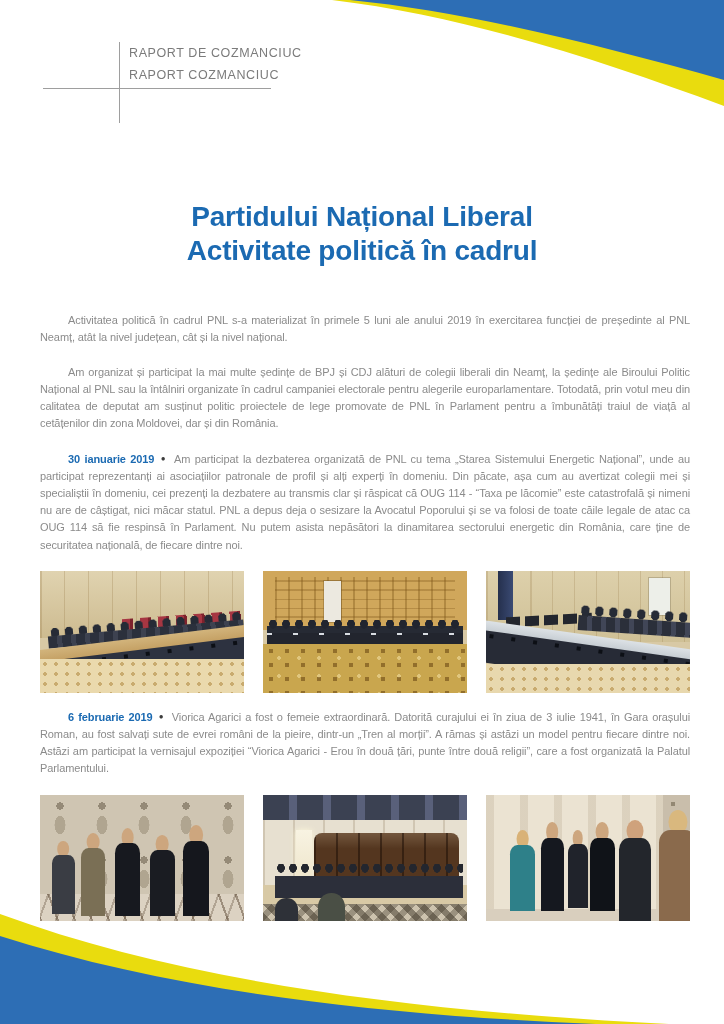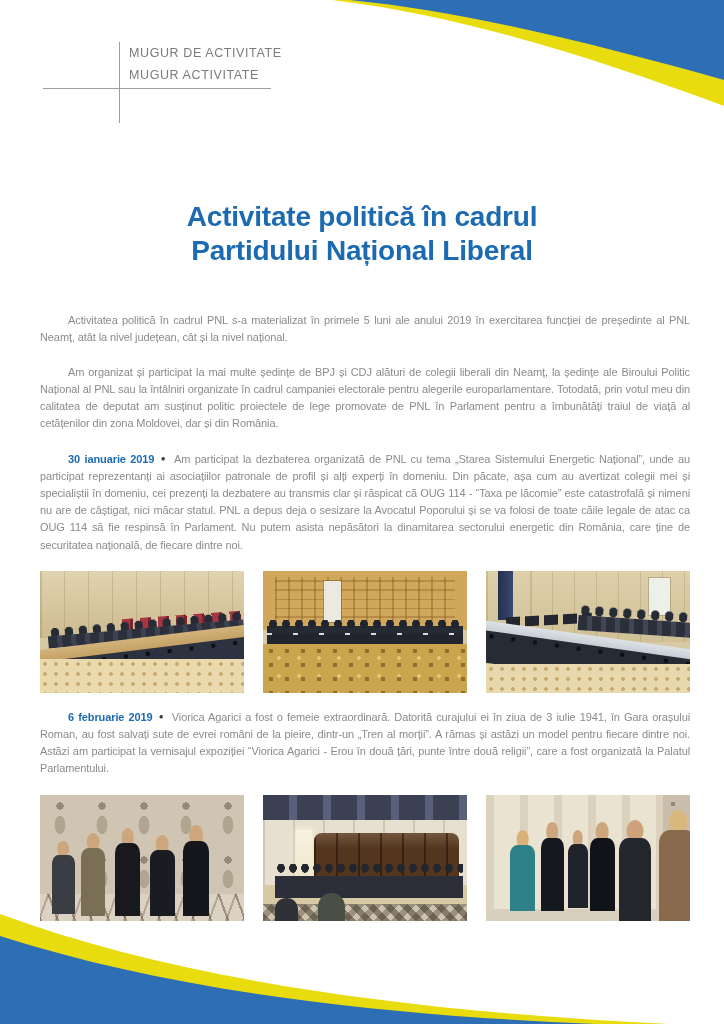--- a/index.html
+++ b/index.html
@@ -135,27 +135,27 @@
     <path d="M332,0 L724,0 L724,106 C600,60 465,16 332,0 Z" fill="#e9dc0e"></path>
     <path d="M350,0 L724,0 L724,80 C602,46 470,12 350,0 Z" fill="#2d6eb5"></path>
     <path d="M0,914 C190,984 430,1014 712,1026 L724,1026 L724,1024 L0,1024 Z" fill="#e9dc0e"></path>
     <path d="M0,936 C200,1000 440,1021 688,1027 L0,1027 Z" fill="#2d6eb5"></path>
   </svg>
 
   <div class="xline-v"></div>
   <div class="xline-h"></div>
 
   <div class="hdr">
-    <div>MUGUR DE ACTIVITATE</div>
-    <div>MUGUR ACTIVITATE</div>
+    <div>RAPORT DE COZMANCIUC</div>
+    <div>RAPORT COZMANCIUC</div>
   </div>
 
   <h1 class="title">
+    <span>Partidului Național Liberal</span>
     <span>Activitate politică în cadrul</span>
-    <span>Partidului Național Liberal</span>
   </h1>
 
   <div class="body">
 
     <p><span>Activitatea politică în cadrul PNL s-a materializat în primele 5 luni ale anului 2019 în exercitarea funcției de președinte al PNL Neamț, atât la nivel județean, cât și la nivel național.</span></p>
 
     <p><span>Am organizat și participat la mai multe ședințe de BPJ și CDJ alături de colegii liberali din Neamț, la ședințe ale Biroului Politic Național al PNL sau la întâlniri organizate în cadrul campaniei electorale pentru alegerile europarlamentare. Totodată, prin votul meu din calitatea de deputat am susținut politic proiectele de lege promovate de PNL în Parlament pentru a îmbunătăți traiul de viață al cetățenilor din zona Moldovei, dar și din România.</span></p>
 
     <p><span class="date">30 ianuarie 2019</span><span class="bullet">●</span><span>Am participat la dezbaterea organizată de PNL cu tema „Starea Sistemului Energetic Național”, unde au participat reprezentanți ai asociațiilor patronale de profil și alți experți în domeniu. Din păcate, așa cum au avertizat colegii mei și specialiștii în domeniu, cei prezenți la dezbatere au transmis clar și răspicat că OUG 114 - “Taxa pe lăcomie” este catastrofală și nimeni nu are de câștigat, nici măcar statul. PNL a depus deja o sesizare la Avocatul Poporului și se va folosi de toate căile legale de atac ca OUG 114 să fie respinsă în Parlament. Nu putem asista nepăsători la dinamitarea sectorului energetic din România, care ține de securitatea națională, de fiecare dintre noi.</span></p>
 

